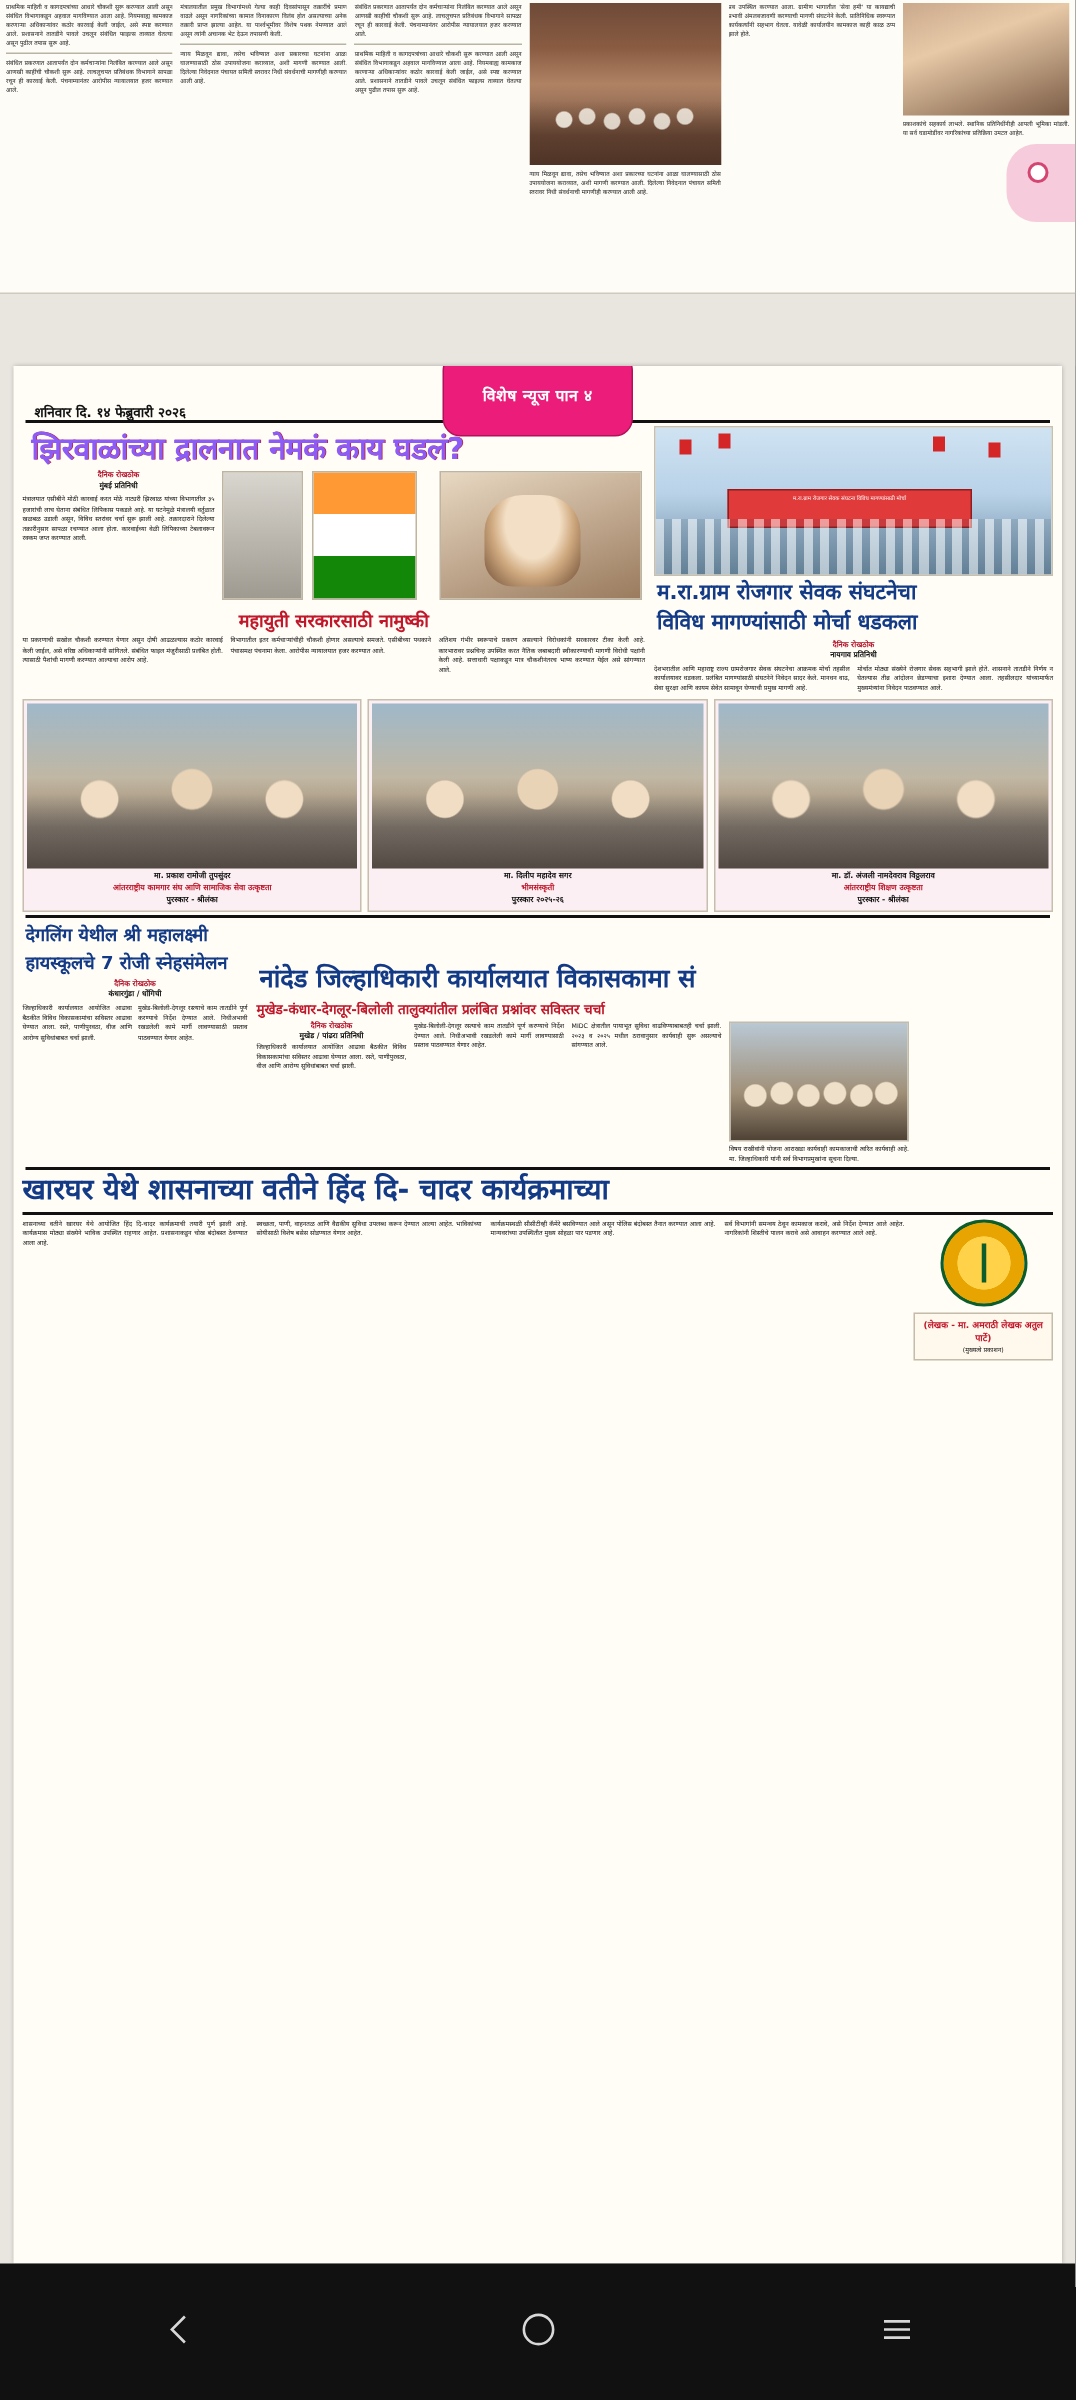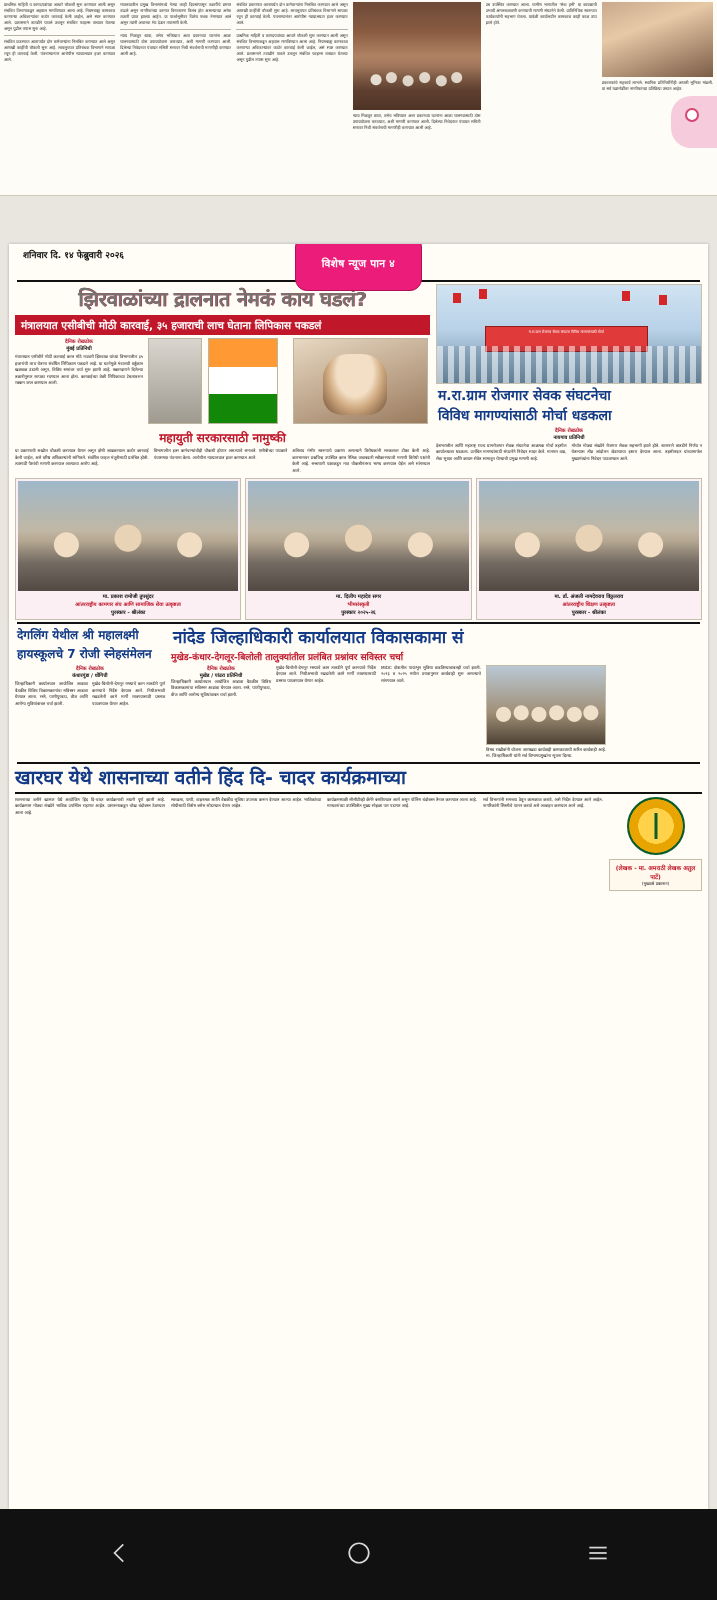--- a/index.html
+++ b/index.html
@@ -68,35 +68,34 @@
     position:absolute; top:244px; left:9px; width:699px; height:1265px;
     background:#fffdf6;
     box-shadow:0 0 3px rgba(0,0,0,.25);
     overflow:hidden;
   }
   .masthead {
     display:flex; align-items:center; justify-content:center; gap:10px;
     padding:8px 10px 4px 10px; position:relative; height:34px;
   }
   .date-line {
-    position:absolute; left:14px; top:4px;
+    position:absolute; left:14px; top:24px;
     font-size:9px; color:#111; font-weight:bold;
   }
   .page-pill {
     background:#ec1d7a; color:#fff; font-size:10.5px; font-weight:bold;
     padding:20px 26px; border-radius:12px; border:1px solid #b01259;
     letter-spacing:.3px;
   }
   .hr-thick { border-top:2px solid #111; margin:2px 8px 0 8px; }
 
   .headline-red {
-    color:#737373; font-weight:bold; font-size:20px; letter-spacing:-.2px;
+    color:#8b5cf6; font-weight:bold; font-size:20px; letter-spacing:-.2px;
     padding:4px 6px 0 6px; line-height:1.15;
     text-shadow:0.5px 0 0 #c0172a;
-    text-align:center;
   }
   .subbar {
     background:#c0172a; color:#fff; font-size:10.5px; font-weight:bold;
     padding:3px 6px; margin:4px 0 0 0; display:inline-block; width:100%;
   }
   .byline {
     font-size:5px; color:#b3122a; font-weight:bold; text-align:center;
     line-height:1.4; border:0;
   }
   .byline .b2 { color:#111; }
@@ -170,21 +169,21 @@
       linear-gradient(0deg, rgba(30,40,60,.35) 0 25%, transparent 55%);
   }
   .award .cap {
     font-size:5.2px; text-align:center; color:#111; line-height:1.5; padding:2px 1px;
     font-weight:bold;
   }
   .award .cap .red { color:#c0172a; }
 
   
   .nanded-head {
-    color:#123a86; font-weight:bold; font-size:17px; line-height:1.15; padding:2px 0 0 2px;
+    color:#123a86; font-weight:bold; font-size:17px; line-height:1.15; padding:2px 0 0 2px;margin-top:28px;
   }
   .nanded-sub {
     color:#c0172a; font-weight:bold; font-size:9px; text-align:left; padding:2px 0;
   }
   .left-blue-head {
     color:#123a86; font-weight:bold; font-size:12px; line-height:1.2; padding:2px;
   }
   .nanded-photo{
     width:100%; height:80px; border:1px solid #c3bcab;
     background:linear-gradient(180deg,#b9c8d4 0%, #a08f77 60%, #4f4336 100%);
@@ -273,21 +272,20 @@
 
     <div class="masthead">
       <div class="date-line">शनिवार दि. १४ फेब्रुवारी २०२६</div>
       <div class="page-pill">विशेष न्यूज पान ४</div>
     </div>
     <div class="hr-thick"></div>
 
     <div style="display:flex; gap:6px; padding:2px 6px 0 6px;">
       <div style="width:415px;">
         <div class="headline-red">झिरवाळांच्या द्रालनात नेमकं काय घडलं?</div>
-        <div class="subbar">मंत्रालयात एसीबीची मोठी कारवाई, ३५ हजाराची लाच घेताना लिपिकास पकडलं</div>
         <div style="display:flex;gap:5px;padding-top:3px;">
           <div style="width:128px;">
             <div class="byline">
               <span>दैनिक रोखठोक</span><br>
               <span class="b2">मुंबई प्रतिनिधी</span>
             </div>
             <div class="col" style="margin-top:2px;">मंत्रालयात एसीबीने मोठी कारवाई करत मोठे नाट्यरी झिरवाळ यांच्या विभागातील ३५ हजारांची लाच घेताना संबंधित लिपिकास पकडले आहे. या घटनेमुळे मंत्रालयी वर्तुळात खळबळ उडाली असून, विविध स्तरांवर चर्चा सुरू झाली आहे. तक्रारदाराने दिलेल्या तक्रारीनुसार सापळा रचण्यात आला होता. कारवाईच्या वेळी लिपिकाच्या टेबलावरून रक्कम जप्त करण्यात आली.</div>
           </div>
           <div style="width:140px;">
             <div style="display:flex;gap:2px;">

